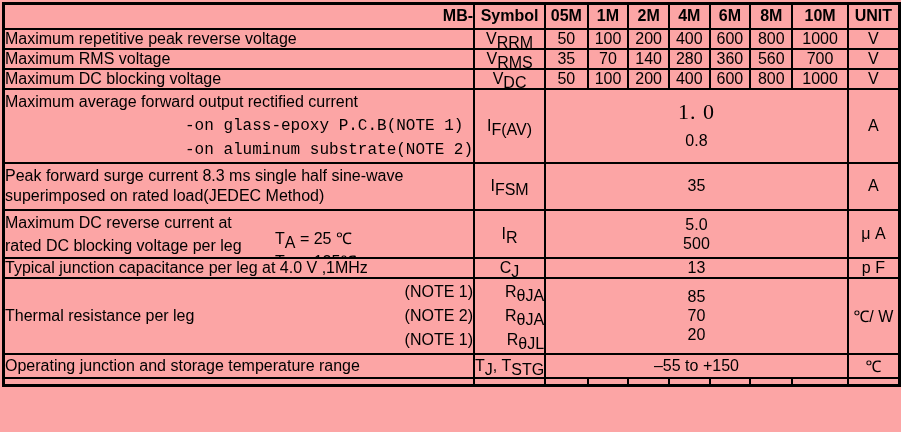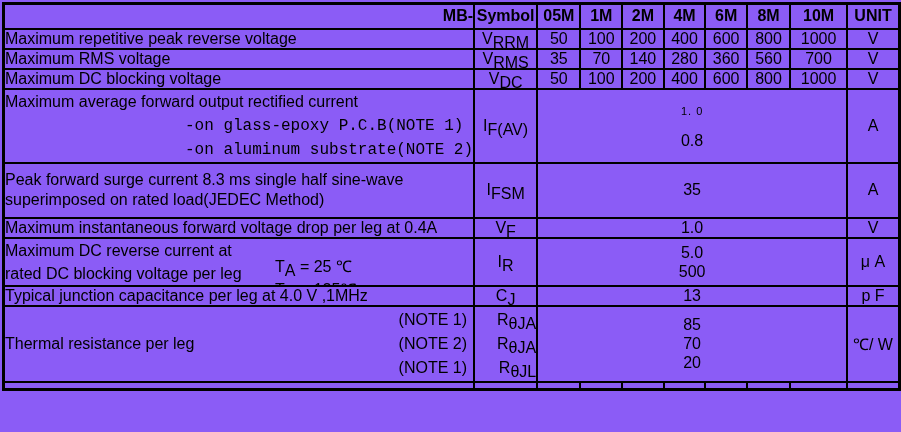--- a/index.html
+++ b/index.html
@@ -1,20 +1,20 @@
 <!DOCTYPE html>
 <html><head>
 <meta charset="utf-8">
 <style>
   html, body { margin: 0; padding: 0; background: #ffffff; }
   .page {
     position: relative;
     width: 901px;
     height: 432px;
-    background: #8b5cf6;
+    background: #fca5a5;
     overflow: hidden;
     font-family: "Liberation Sans", sans-serif;
     color: #000;
   }
   table.spec {
     position: absolute;
     left: 2px;
     top: 2px;
     border-collapse: collapse;
     table-layout: fixed;
@@ -32,46 +32,46 @@
   col.c-param  { width: 438px; }
   col.c-sym    { width: 64px; }
   col.c-m0     { width: 46px; }
   col.c-m      { width: 45px; }
   col.c-m8     { width: 47px; }
   col.c-m10    { width: 62px; }
   col.c-unit   { width: 55px; }
 
   tr.h25 { height: 25px; }
   tr.h26 { height: 20px; }
-  tr.h43 { height: 55px; }
+  tr.h43 { height: 47px; }
   tr.h52 { height: 36px; }
   tr.h73 { height: 73px; margin-top: 17px; }
   tr.h76 { height: 76px; }
   tr.stub { height: 8px; }
 
   .param { text-align: left; padding-left: 5px; }
   .hdr-series { text-align: right; padding-right: 5px; }
   .c { text-align: center; }
   sub { font-size: 16px; line-height: 0; }
 
   .line   { line-height: 24px; }
   .indent { margin-left: 180px; font-family: Liberation Mono, monospace; }
   .line20 { line-height: 20px; }
 
   .condline { position: relative; line-height: 23px; }
   .cond     { position: absolute; left: 270px; top: 16px; }
 
-  .trow { display: flex; justify-content: space-between; line-height: 24px; padding-right: 6px; }
+  .trow { display: flex; justify-content: space-between; line-height: 24px; }
 
   .symline { line-height: 24px; text-align: right; }
   .val19   { line-height: 19px; }
   .val29   { line-height: 29px; }
   .serifval {
-    font-family: Liberation Sans, sans-serif;
-    font-size: 11px;
+    font-family: Liberation Serif, serif;
+    font-size: 22px;
     letter-spacing: 1px;
   }
 </style>
 </head>
 <body>
 
 <div class="page">
   <table class="spec">
     <colgroup>
       <col class="c-param">
@@ -156,26 +156,20 @@
     <tr class="h43">
       <td class="param">
         <div class="line20">Peak forward surge current 8.3 ms single half sine-wave</div>
         <div class="line20">superimposed on rated load(JEDEC Method)</div>
       </td>
       <td class="c"><span><span>I</span><sub>FSM</sub></span></td>
       <td class="c" colspan="7">35</td>
       <td class="c">A</td>
     </tr>
 
-    <tr class="h26">
-      <td class="param">Maximum instantaneous forward voltage drop per leg at 0.4A</td>
-      <td class="c"><span><span>V</span><sub>F</sub></span></td>
-      <td class="c" colspan="7">1.0</td>
-      <td class="c">V</td>
-    </tr>
 
     <tr class="h52">
       <td class="param">
         <div class="condline">
           <span>Maximum DC reverse current at</span>
           <span class="cond"><span>T</span><sub>A</sub><span> = 25 ℃</span></span>
         </div>
         <div class="condline">
           <span>rated DC blocking voltage per leg</span>
           <span class="cond"><span>T</span><sub>A</sub><span> = 125℃</span></span>
@@ -217,20 +211,26 @@
         <div class="symline"><span>R</span><sub>θJL</sub></div>
       </td>
       <td class="c" colspan="7">
         <div class="val19">85</div>
         <div class="val19">70</div>
         <div class="val19">20</div>
       </td>
       <td class="c">℃/ W</td>
     </tr>
 
+    <tr class="h26">
+      <td class="param">Operating junction and storage temperature range</td>
+      <td class="c"><span><span>T</span><sub>J</sub><span>, T</span><sub>STG</sub></span></td>
+      <td class="c" colspan="7">–55 to +150</td>
+      <td class="c">℃</td>
+    </tr>
 
     <tr class="stub">
       <td></td>
       <td></td>
       <td></td>
       <td></td>
       <td></td>
       <td></td>
       <td></td>
       <td></td>

